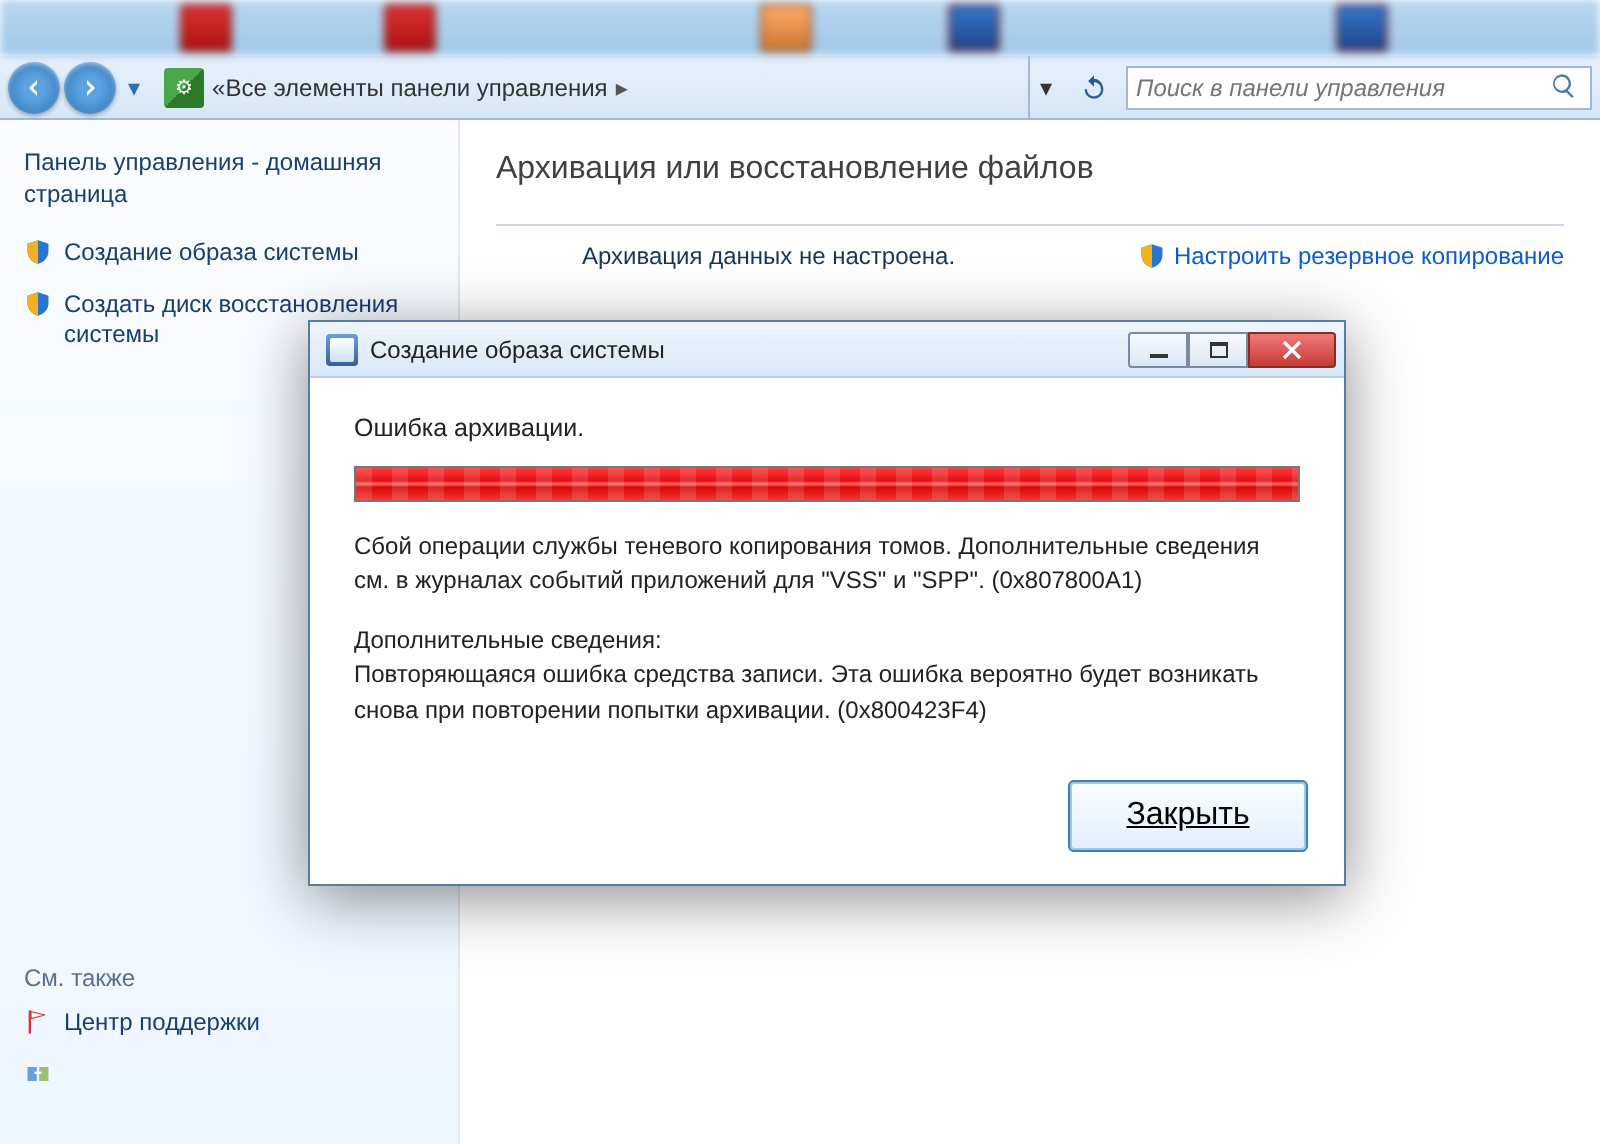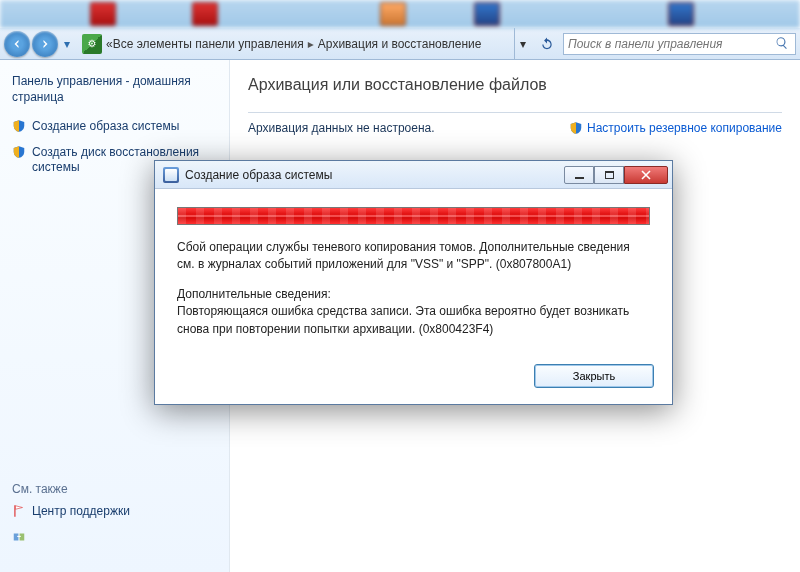--- a/index.html
+++ b/index.html
@@ -34,21 +34,21 @@
   .side-item { display:flex; align-items:flex-start; gap:6px;}
   .shield { width:14px; height:14px; flex-shrink:0; }
   .shield svg { width:14px; height:14px; }
   .sidebar .see-also { position:absolute; bottom:28px; left:12px; right:12px;}
   .sidebar .see-also .label { color:#5a7090; margin-bottom:8px; font-size:12px;}
 
   .content { flex:1; padding: 16px 18px; font-size:12px; color:#1a3558; position:relative;}
   .content h1 { font-size:16px; color:#404040; font-weight:normal; margin-bottom:18px;}
   .content .section-title { font-weight:normal; font-size:13px; color:#1a3558; margin-bottom:4px;}
   .content hr { border:none; border-top:1px solid #d0dae6; margin:4px 0 8px;}
-  .content .row { display:flex; align-items:center; justify-content:space-between;}
+  .content .row { display:flex; align-items:center; justify-content:space-between;margin-left:43px;}
   .content .link { color:#0b5bd3; cursor:pointer; display:flex; align-items:center; gap:4px;justify-content:space-between;}
 
   
   .overlay-dialog { position:absolute; left:154px; top:160px; width:519px; background:#fff; border:1px solid #5b7aa0; box-shadow: 0 6px 30px rgba(0,0,0,.45); }
   .titlebar { height:28px; background: linear-gradient(#eef5fc,#d8e7f8); border-bottom:1px solid #b8c8dd; display:flex; align-items:center; padding: 0 4px 0 8px; font-size:12px; color:#222;}
   .titlebar .ticon { width:16px; height:16px; margin-right:6px; background: linear-gradient(#6a9edc,#3a5e9c); border-radius:2px; position:relative;}
   .titlebar .ticon:before { content:""; position:absolute; inset:2px; background:linear-gradient(#fff,#cce0f5); border-radius:1px;}
   .titlebar .spacer { flex:1;}
   .win-btns { display:flex; gap:0; }
   .win-btn { width:30px; height:18px; border:1px solid #7a8aa0; display:flex; align-items:center; justify-content:center; cursor:pointer; font-size:10px; color:#333;}
@@ -58,21 +58,21 @@
   .win-btn.close svg { width:10px; height:10px; fill:#fff;}
   .win-btn.min .bar { width:9px; height:2px; background:#333; position:relative; top:3px;}
   .win-btn.max .sq { width:9px; height:8px; border:1px solid #333; border-top-width:2px;}
   .dlg-body { padding: 18px 22px 14px; font-size:12px; color:#222;}
   .dlg-body .err-title { margin-bottom:12px; font-size:12.5px;}
   .progress { height:18px; border:1px solid #777; background:#aaa; position:relative; margin-bottom:14px; overflow:hidden;}
   .progress .fill { position:absolute; inset:0; background: linear-gradient(#ff3b3b 0%, #e01010 40%, #ff6a6a 50%, #d40808 60%, #ff3030 100%); }
   .progress .fill:after { content:""; position:absolute; inset:0; background:repeating-linear-gradient(90deg, rgba(255,255,255,.12) 0 8px, transparent 8px 18px);}
   .dlg-body p { line-height:1.45; margin-bottom:12px;}
   .dlg-footer { display:flex; justify-content:flex-end; padding: 0 18px 16px;}
-  .btn { min-width:120px; height:24px; border:1px solid #3c7fb1; background: linear-gradient(#fafdff,#e2eefc); border-radius:3px; font-size:11px; cursor:pointer; box-shadow: 0 0 0 1px #9ec7ea inset;}
+  .btn { min-width:120px; height:36px; border:1px solid #3c7fb1; background: linear-gradient(#fafdff,#e2eefc); border-radius:3px; font-size:16px; cursor:pointer; box-shadow: 0 0 0 1px #9ec7ea inset; text-decoration: underline;}
 
 </style>
 </head>
 <body>
 
 <div class="top-blur">
   <div class="icon-box" style="left:90px"></div>
   <div class="icon-box" style="left:192px"></div>
   <div class="icon-box icon-box2" style="left:380px"></div>
   <div class="icon-box icon-box3" style="left:474px"></div>
@@ -89,21 +89,20 @@
     <svg viewBox="0 0 24 24">
         <path d="M9 4l8 8-8 8v-4l4-4-4-4z"></path>
       </svg>
   </div>
   <div class="small-drop">▾</div>
   <div class="breadcrumbs">
     <span class="cp-icon">⚙</span>
     <span>«</span>
     <span data-bind="nav.crumb_root">Все элементы панели управления</span>
     <span class="crumb-sep">▸</span>
-    <span data-bind="nav.crumb_current">Архивация и восстановление</span>
   </div>
   <div class="crumb-end">
     <div style="width:16px;text-align:center;cursor:pointer;">▾</div>
     <div class="refresh">
       <svg viewBox="0 0 24 24" width="14" height="14" fill="#2a5a9a">
           <path d="M12 4V1L7 6l5 5V7c3 0 6 2 6 6s-3 6-6 6-6-2-6-6H4c0 5 4 8 8 8s8-3 8-8-4-9-8-9z"></path>
         </svg>
     </div>
     <div class="searchbox">
       <input placeholder="Поиск в панели управления" style="">
@@ -194,20 +193,21 @@
           <div class="sq"></div>
         </div>
       <div class="win-btn close">
         <svg viewBox="0 0 10 10">
             <path d="M1 1l8 8M9 1l-8 8" stroke="#fff" stroke-width="1.6"></path>
           </svg>
       </div>
     </div>
   </div>
   <div class="dlg-body">
+    <div class="err-title" data-bind="dialog.error_heading">Ошибка архивации.</div>
     <div class="progress">
         <div class="fill"></div>
       </div>
     <p data-bind="dialog.msg1">Сбой операции службы теневого копирования томов. Дополнительные сведения см. в журналах событий приложений для "VSS" и "SPP". (0x807800A1)</p>
     <p>
       <span data-bind="dialog.add_label">Дополнительные сведения:</span><br>
       <span data-bind="dialog.msg2">Повторяющаяся ошибка средства записи.  Эта ошибка вероятно будет возникать снова при повторении попытки архивации. (0x800423F4)</span>
     </p>
   </div>
   <div class="dlg-footer">

